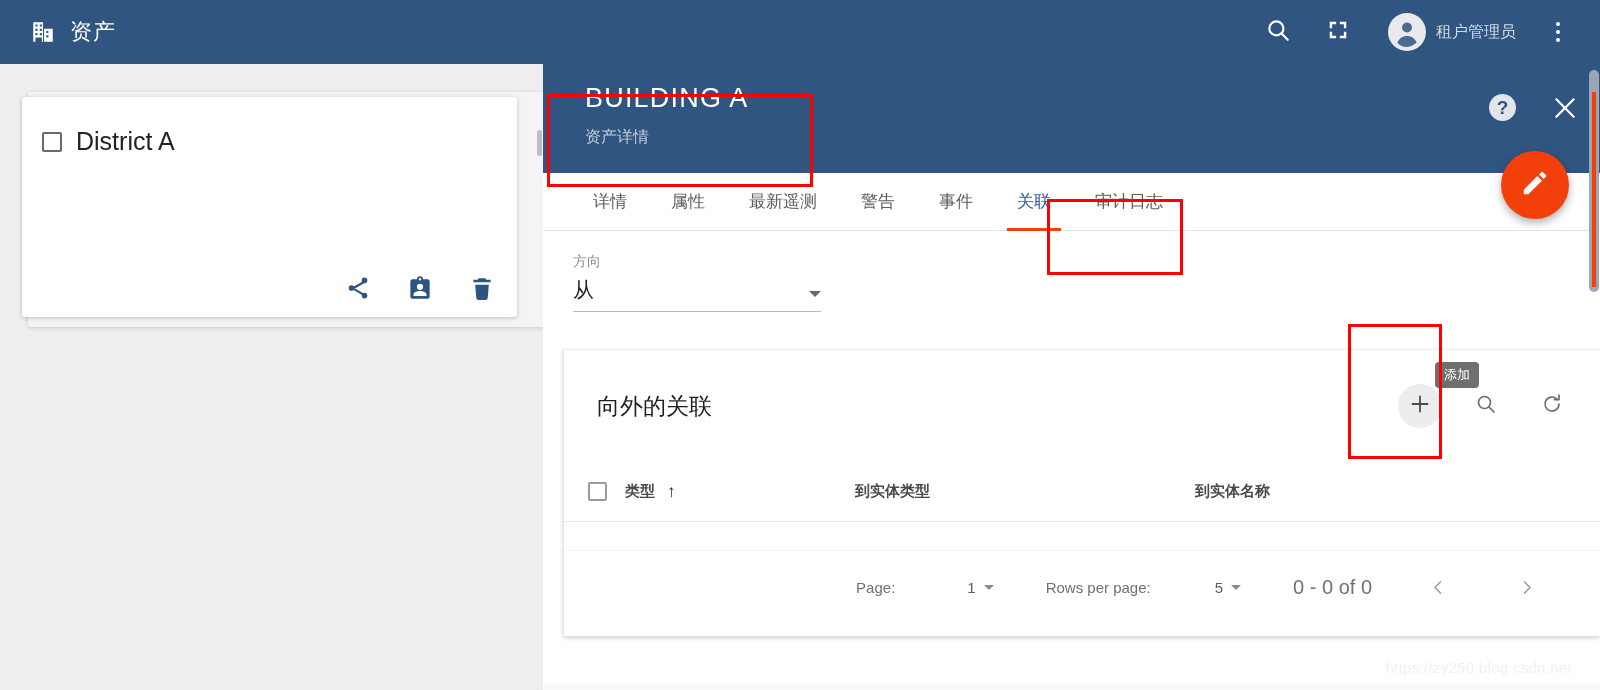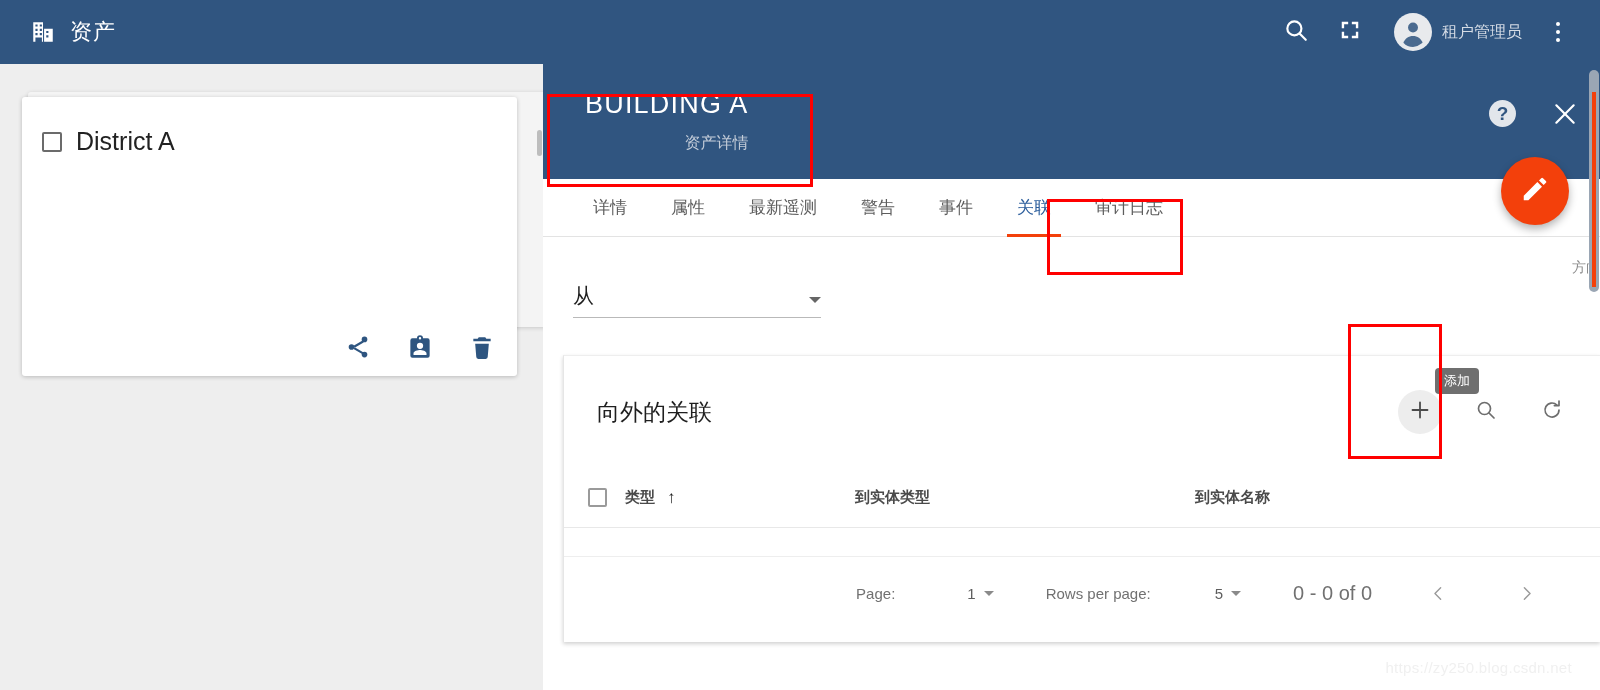--- a/index.html
+++ b/index.html
@@ -16,21 +16,21 @@
     position: absolute; left: 0; top: 0; width: 1600px; height: 64px;
     background: #305580;
     display: flex; align-items: center;
     z-index: 40;
   }
   .topbar-left { display: flex; align-items: center; margin-left: 30px; gap: 14px; }
   .brand-icon { width: 26px; height: 26px; display: block; }
   .brand-title { color: #ffffff; font-size: 22px; letter-spacing: 1px; }
   .topbar-right {
     margin-left: auto; margin-right: 18px;
-    display: flex; align-items: center; gap: 6px;
+    display: flex; align-items: center; gap: 12px;
   }
   .tb-btn {
     width: 48px; height: 48px; display: flex; align-items: center; justify-content: center;
     cursor: pointer; border-radius: 50%;
   }
   .user-chip { display: flex; align-items: center; gap: 10px; margin: 0 6px 0 14px; cursor: pointer; }
   .avatar-circle { width: 38px; height: 38px; border-radius: 50%; background: #e8eaed; display: flex; align-items: center; justify-content: center; }
   .user-name { color: #d5dce5; font-size: 16px; }
   .dots { display: flex; flex-direction: column; gap: 4px; align-items: center; }
   .dots span { width: 4px; height: 4px; border-radius: 50%; background: #ffffff; display: block; }
@@ -43,41 +43,41 @@
   .card-behind {
     position: absolute; left: 28px; top: 28px; width: 520px; height: 235px;
     background: #f4f4f4; border-radius: 3px;
     box-shadow: 0 1px 4px rgba(0,0,0,.16);
   }
   .card-behind-handle {
     position: absolute; right: 6px; top: 38px; width: 5px; height: 26px;
     background: #bdbdbd; border-radius: 3px;
   }
   .asset-card {
-    position: absolute; left: 22px; top: 33px; width: 495px; height: 279px;
+    position: absolute; left: 22px; top: 33px; width: 495px; height: 220px;
     background: #ffffff; border-radius: 3px;
     box-shadow: 0 1px 4px rgba(0,0,0,.22);
   }
   .card-title-row { display: flex; align-items: center; gap: 14px; padding: 30px 0 0 20px; }
   .cbx {
     width: 20px; height: 20px; border: 2px solid #6b6b6b; border-radius: 2px; background: #fff;
     cursor: pointer; flex: 0 0 auto;
   }
   .card-title { font-size: 25px; color: #222; }
   .card-sub { padding: 10px 0 0 20px; font-size: 15px; color: #333; letter-spacing: .4px; }
   .card-actions {
     position: absolute; right: 22px; bottom: 16px;
     display: flex; align-items: center; gap: 36px;
   }
   .card-actions .act { cursor: pointer; display: flex; }
 
   
   .detail {
-    position: absolute; left: 543px; top: 64px; width: 1057px; height: 626px;
-    background: #ffffff; overflow: hidden; text-align: right;
+    position: absolute; left: 543px; top: 58px; width: 1057px; height: 626px;
+    background: #ffffff; overflow: hidden;
   }
   .detail-head {
     position: relative; width: 100%; height: 115px; background: #305580;
   }
   .detail-titles { position: absolute; left: 42px; top: 25px; }
   .detail-title { color: #ffffff; font-size: 27px; letter-spacing: 1.2px; }
   .detail-sub { color: #c3ccd8; font-size: 16px; margin-top: 13px; }
   .head-actions { position: absolute; right: 22px; top: 36px; display: flex; align-items: center; gap: 36px; }
   .help-circle {
     width: 27px; height: 27px; border-radius: 50%; background: #e2e6eb;

